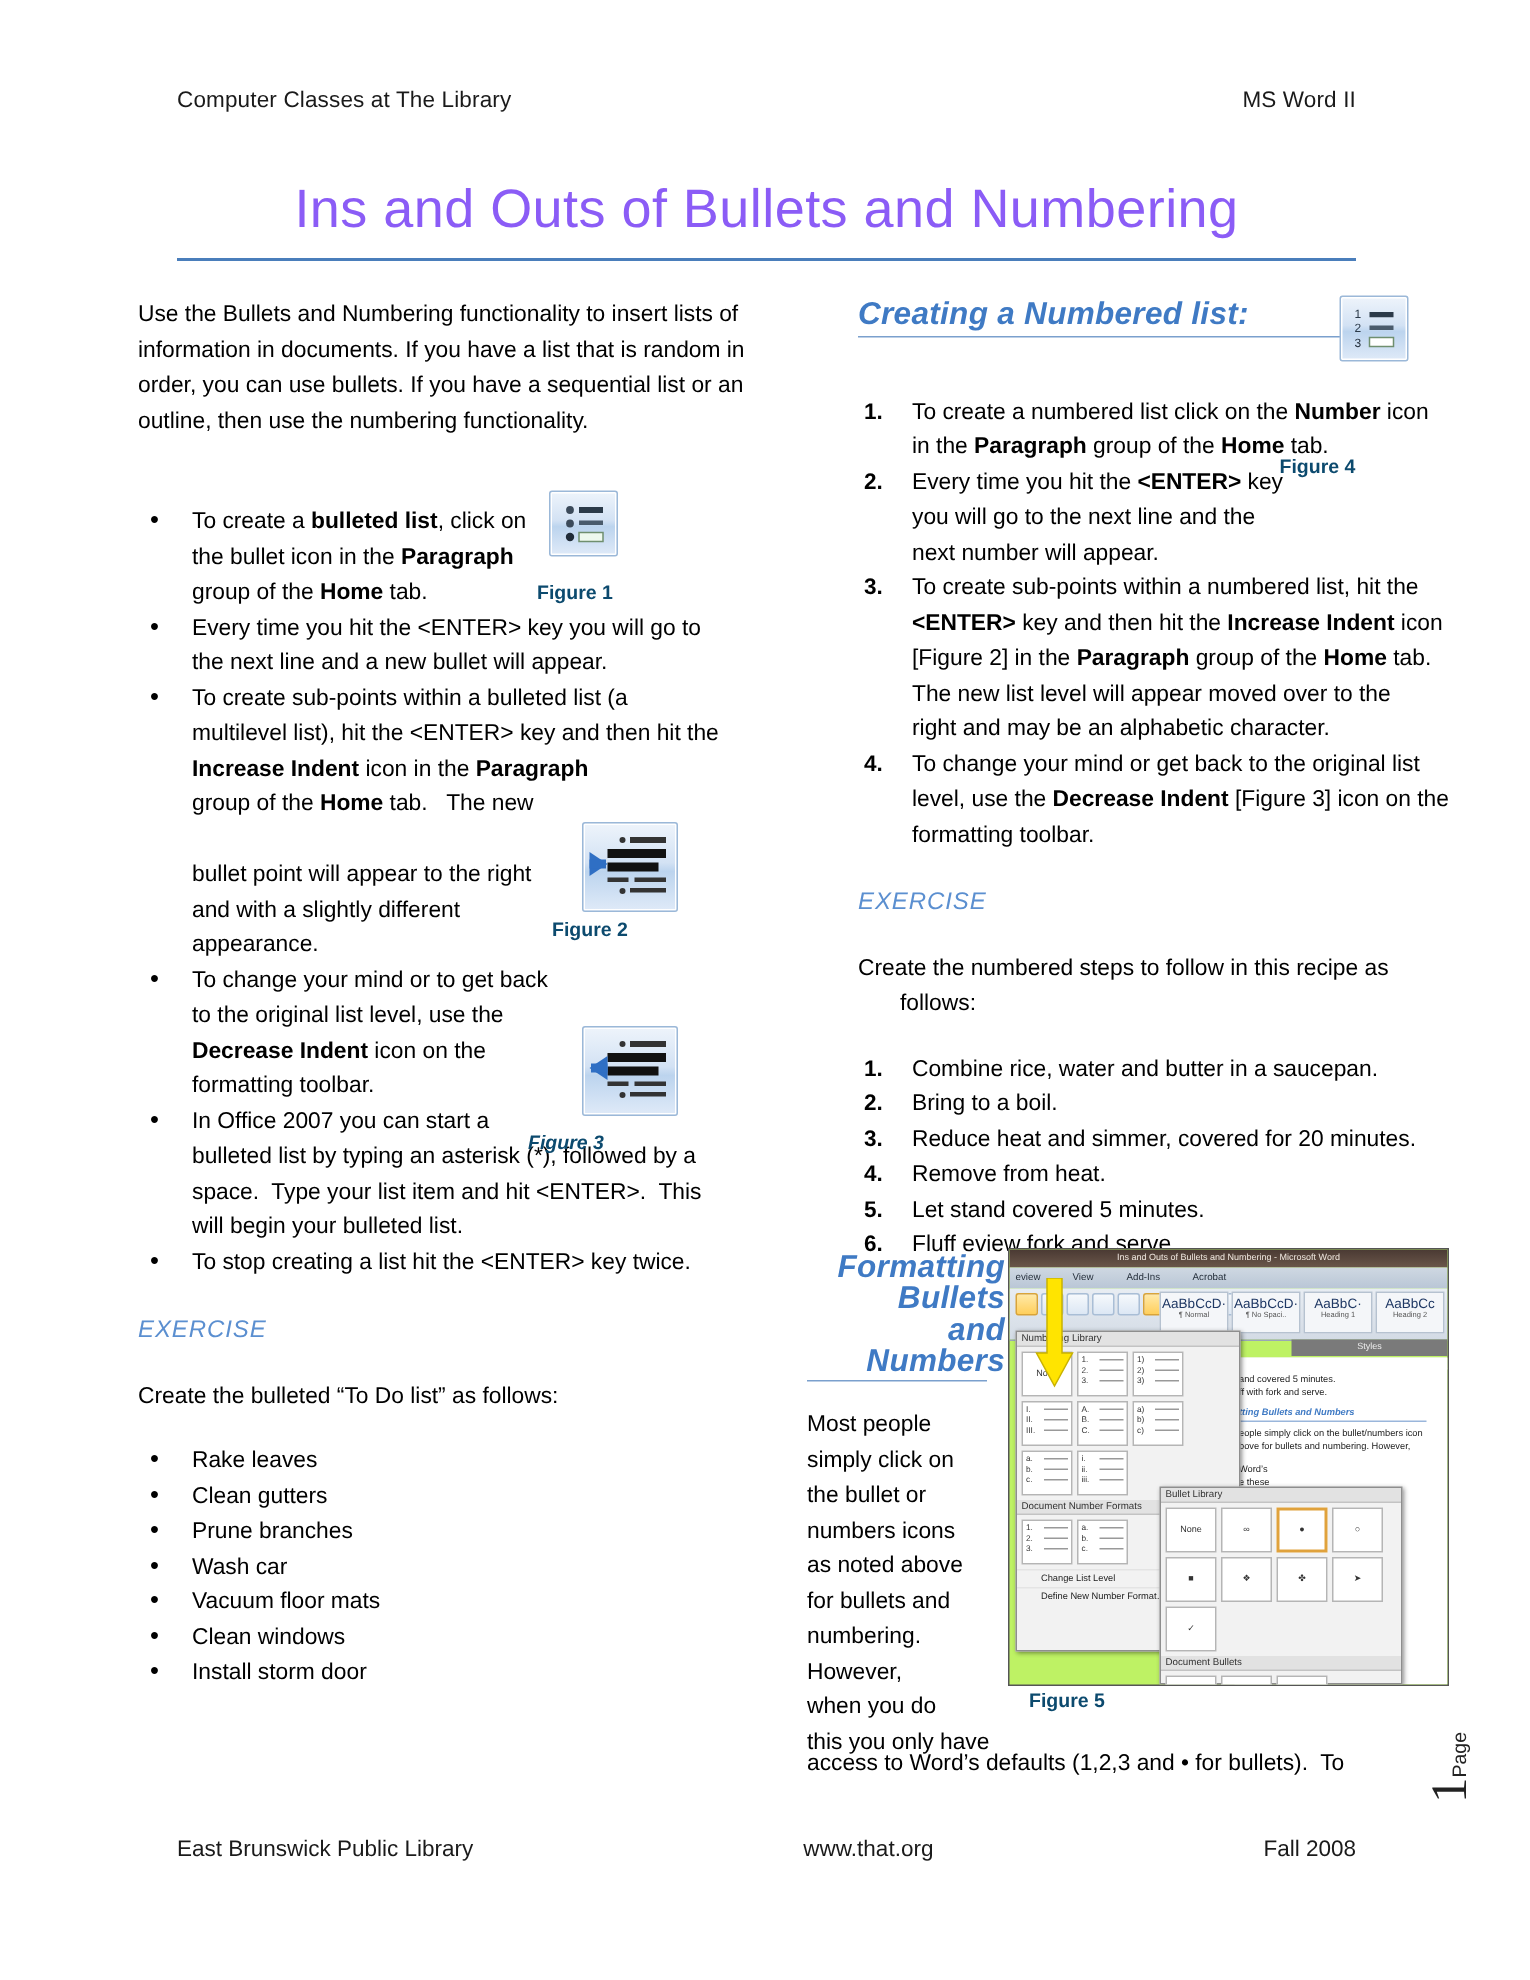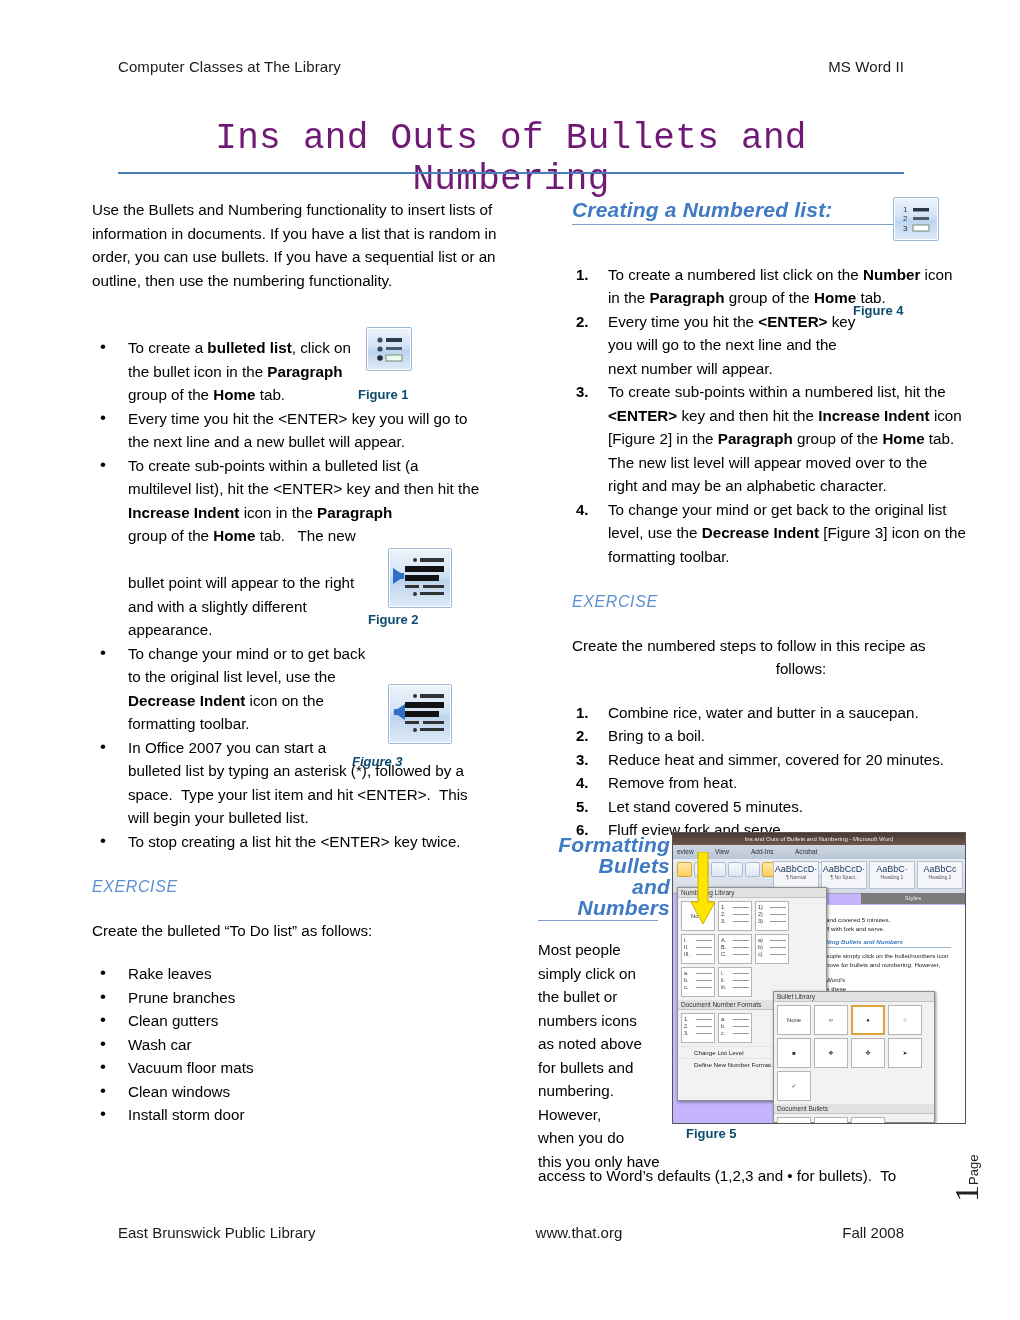--- a/index.html
+++ b/index.html
@@ -35,23 +35,23 @@
     color: #1a1a1a;
     letter-spacing: .1px;
   }
 
   .doc-title {
     position: absolute;
     left: 118px;
     top: 118px;
     width: 786px;
     text-align: center;
-    font-family: Liberation Mono, monospace;
+    font-family: Liberation Sans, sans-serif;
     font-size: 36px;
-    color: #701a75;
+    color: #8b5cf6;
     letter-spacing: .3px;
   }
   .title-rule {
     position: absolute;
     left: 118px;
     top: 172px;
     width: 786px;
     height: 2px;
     background: #4a7ebb;
   }
@@ -91,21 +91,21 @@
 
   .exercise-head {
     color: #5b8fd0;
     font-style: italic;
     font-size: 16px;
     letter-spacing: .6px;
     margin-top: 22px;
     margin-bottom: 20px;
   }
   .bold-lead { font-weight: normal; margin-bottom: 20px; }
-  .bold-lead .ind { display: block; padding-left: 28px; text-align: center; }
+  .bold-lead .ind { display: block; padding-left: 28px; }
 
   
   ul.bl, ol.nl {
     margin: 0;
     padding: 0;
     list-style: none;
   }
   ul.bl > li, ol.nl > li {
     position: relative;
     padding-left: 36px;
@@ -161,21 +161,21 @@
   }
   .wicon svg { display: block; }
 
   
   .fig5 {
     position: absolute;
     left: 672px;
     top: 832px;
     width: 292px;
     height: 290px;
-    background: #c4b5fd;
+    background: #bef264;
     overflow: hidden;
     border: 1px solid #555;
     font-family: "Liberation Sans", sans-serif;
   }
   .f5-titlebar {
     position: absolute; left:0; top:0; width: 100%; height: 12px;
     background: linear-gradient(#4a3a33,#6a564a);
     color: #f0e8e0; font-size: 6px; text-align: center; line-height: 12px;
     white-space: nowrap; overflow: hidden;
   }
@@ -307,22 +307,22 @@
       <li>To change your mind or to get back<br>to the original list level, use the<br><b>Decrease Indent</b> icon on the<br>formatting toolbar.</li>
       <li>In Office 2007 you can start a<br>bulleted list by typing an asterisk (*), followed by a<br>space.&nbsp; Type your list item and hit &lt;ENTER&gt;.&nbsp; This<br>will begin your bulleted list.</li>
       <li>To stop creating a list hit the &lt;ENTER&gt; key twice.</li>
     </ul>
 
     <div class="exercise-head">EXERCISE</div>
     <div class="bold-lead">Create the bulleted “To Do list” as follows:</div>
 
     <ul class="bl">
       <li>Rake leaves</li>
+      <li>Clean gutters</li>
       <li>Prune branches</li>
-      <li>Clean gutters</li>
       <li>Wash car</li>
       <li class="sub-circle">Vacuum floor mats</li>
       <li>Clean windows</li>
       <li>Install storm door</li>
     </ul>
   </div>
 
   <div class="col col-right">
 
     <div class="sec-head-wrap">

